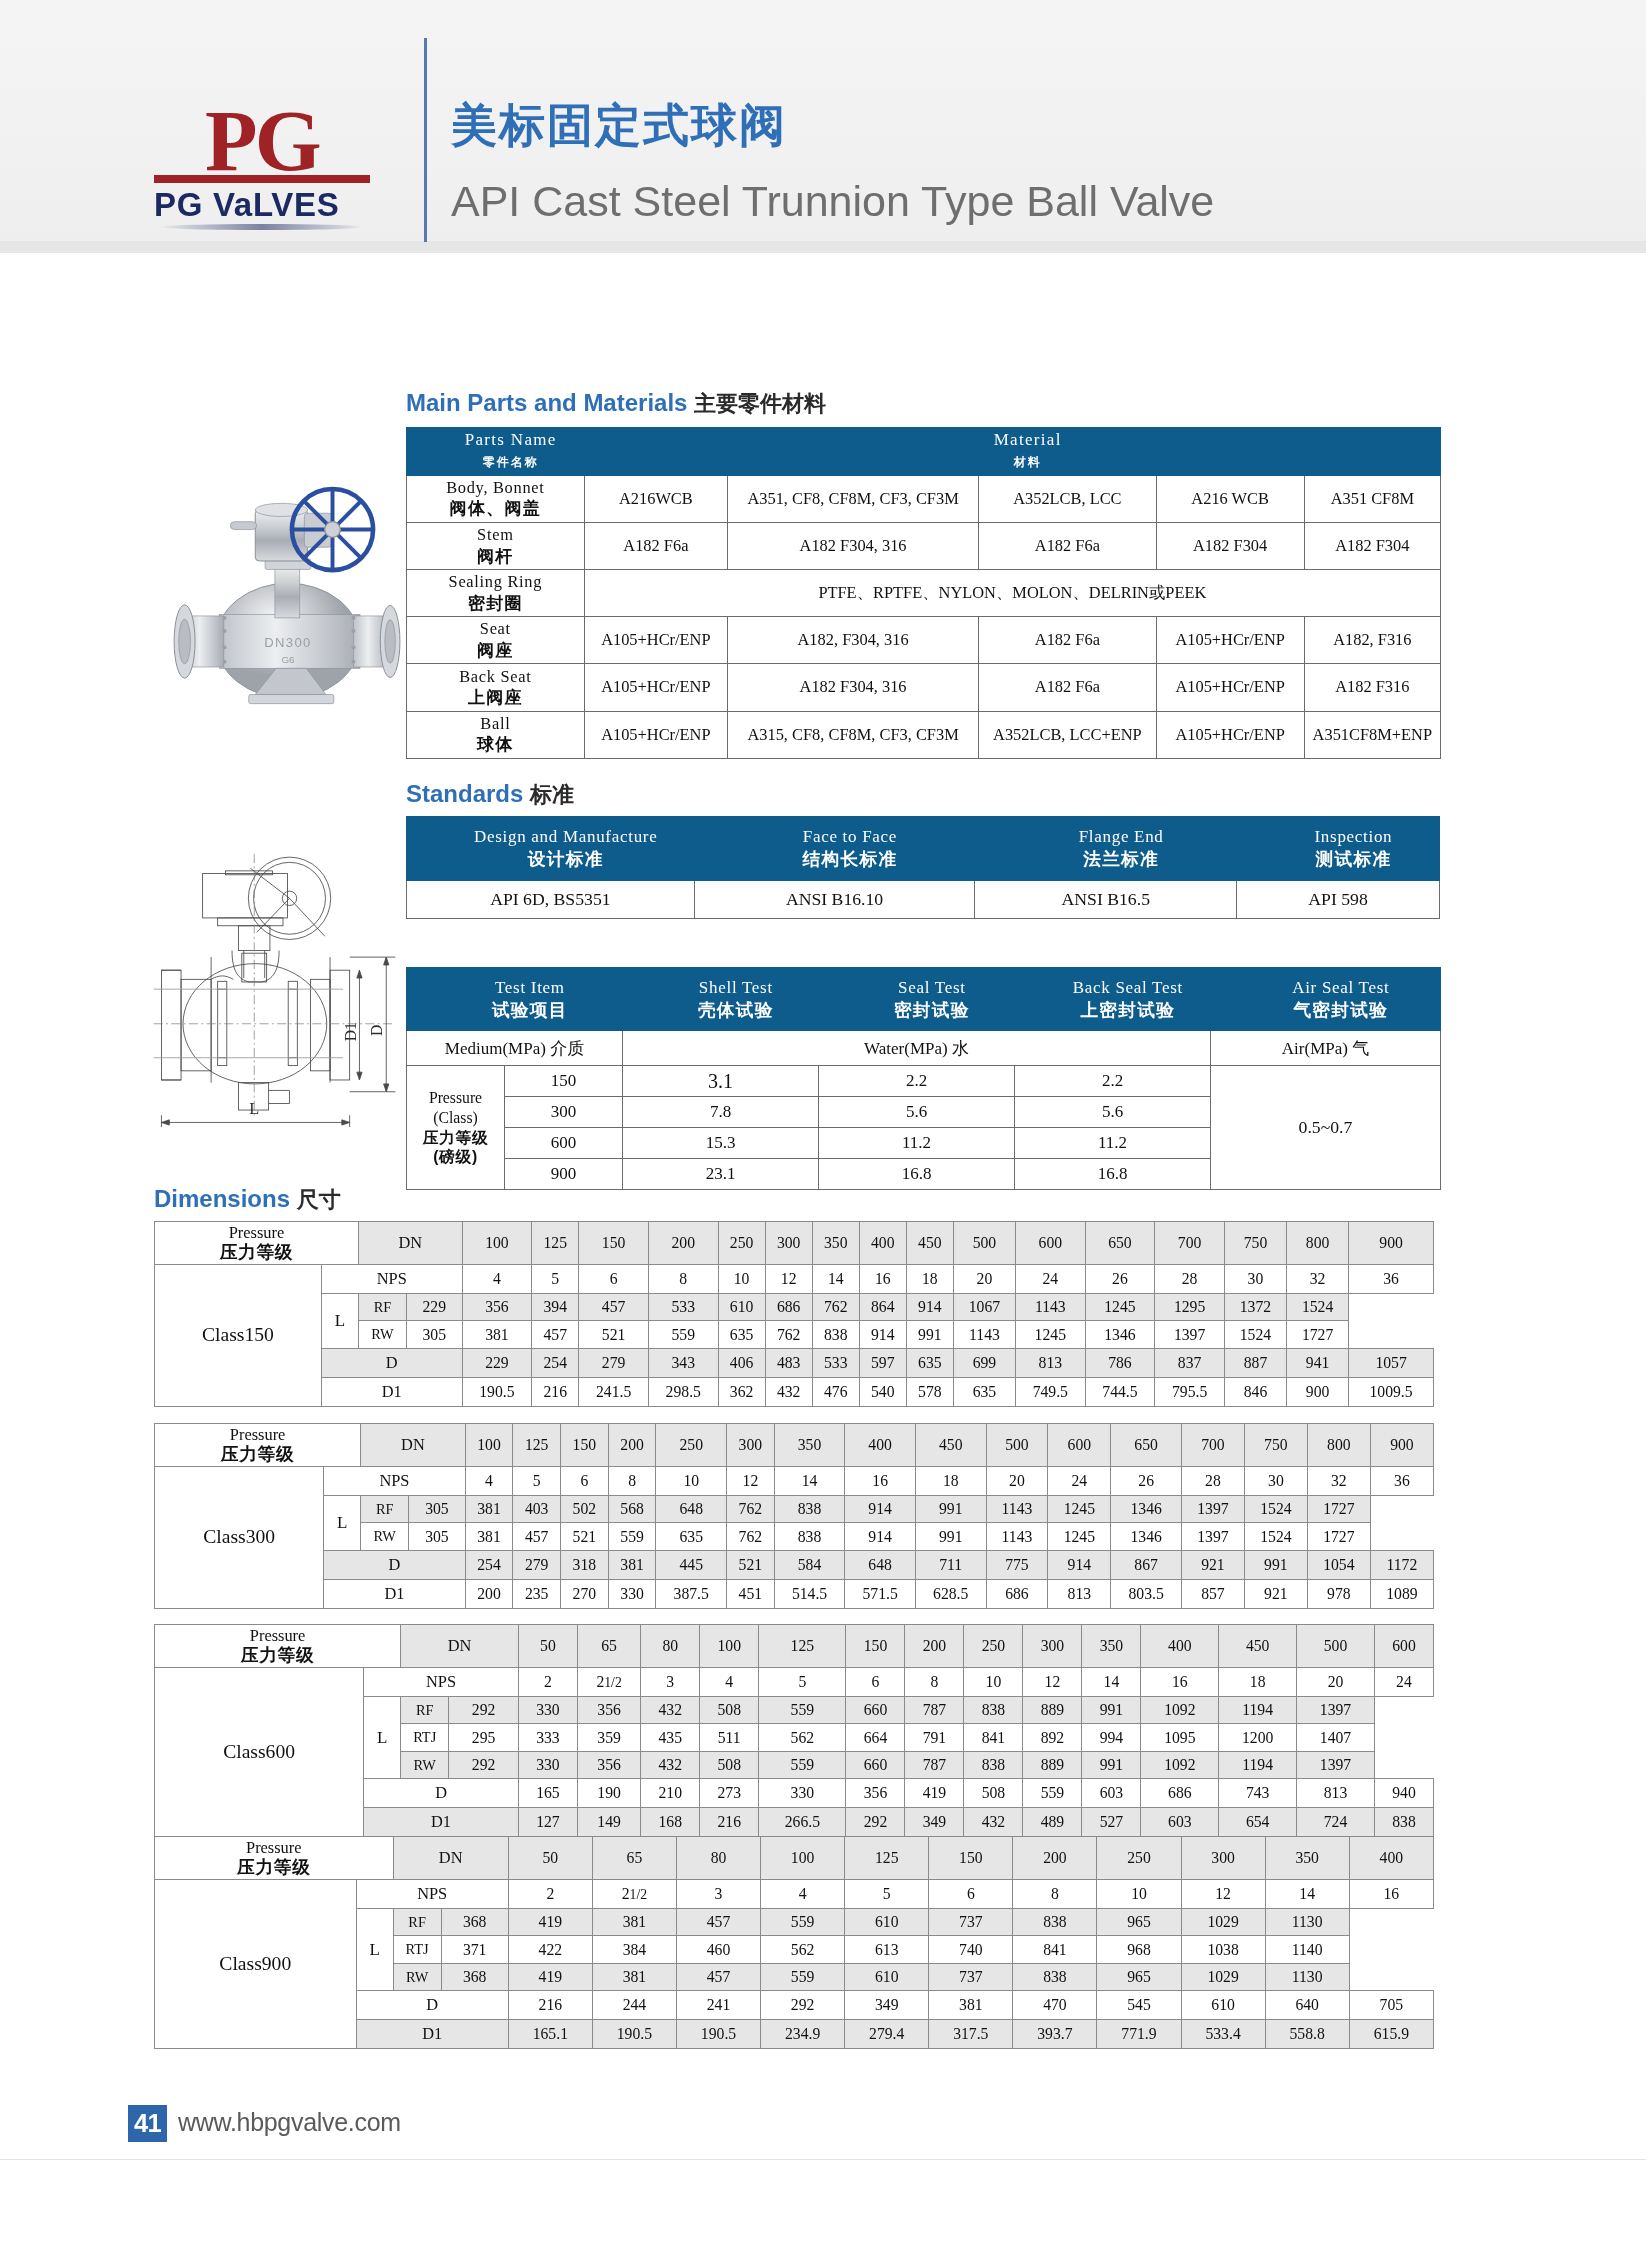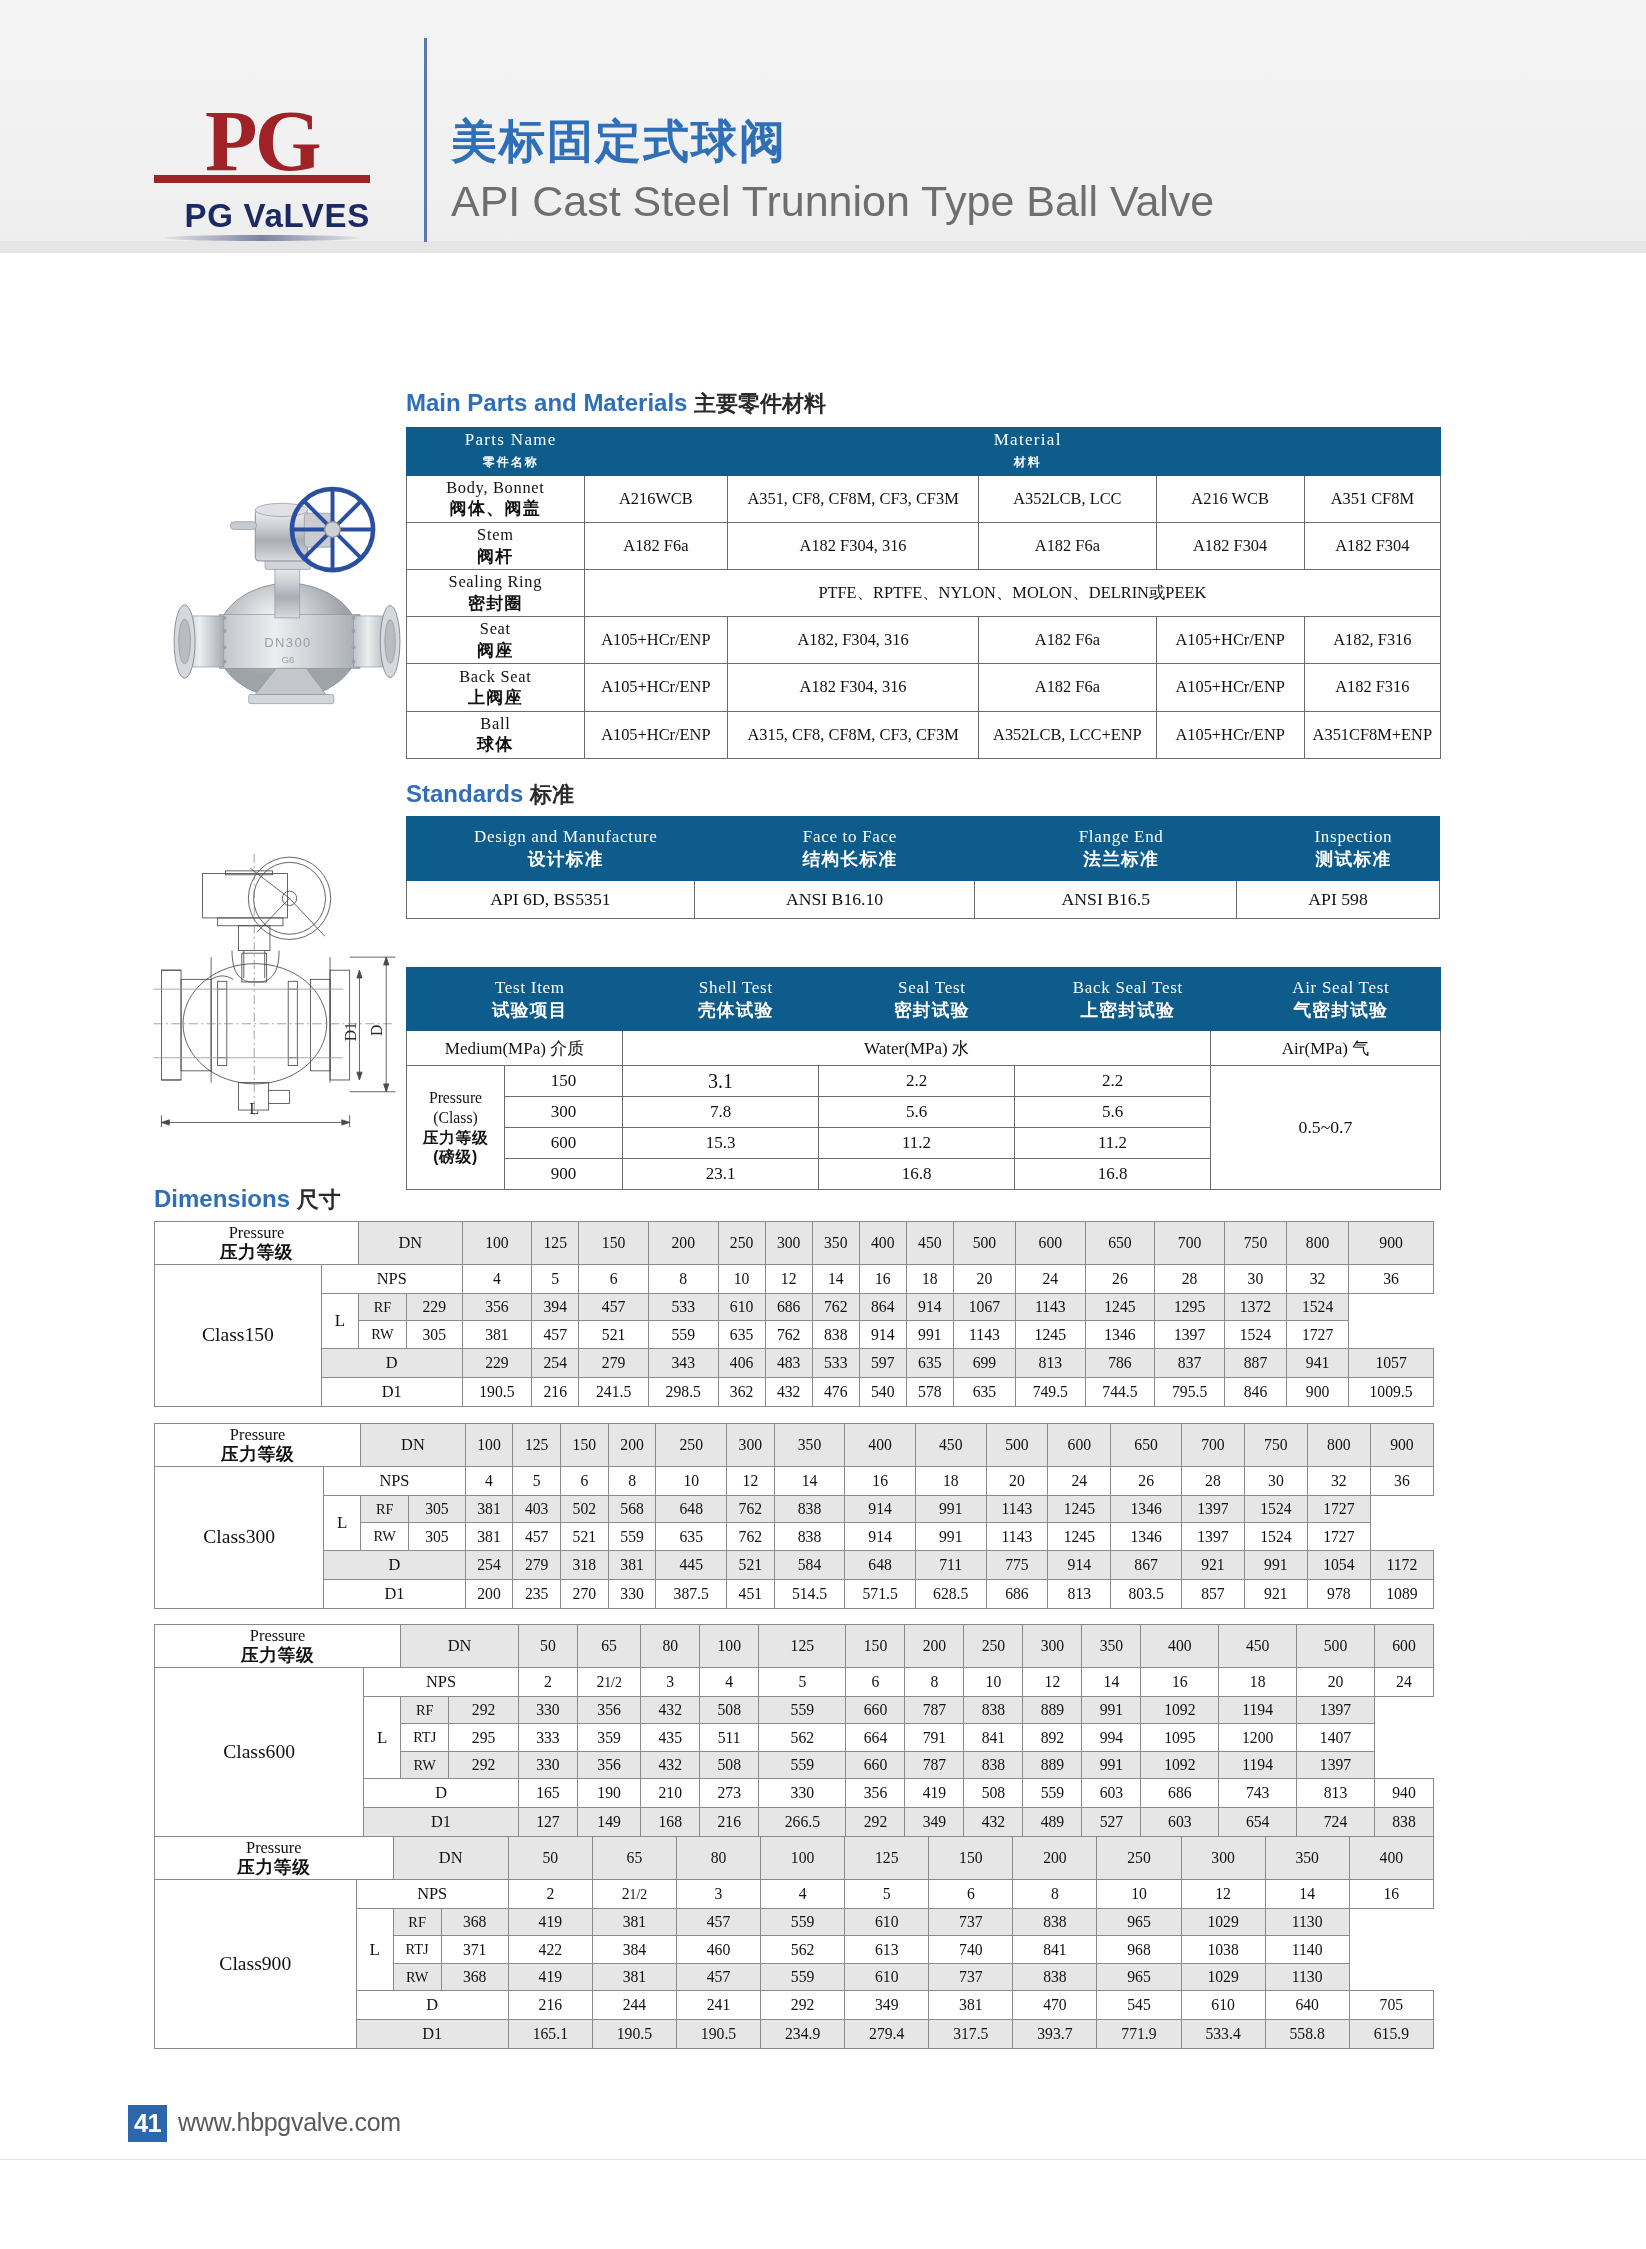--- a/index.html
+++ b/index.html
@@ -29,34 +29,34 @@
     font-size:86px; font-weight:700; color:#9e2226;
     letter-spacing:-2.6px; line-height:73px;
     text-align:center;
   }
   .logo-bar {
     width:216px; height:7.2px; background:#9e2226; margin-top:-2.6px;
   }
   .logo-valves {
     font-family:"Liberation Sans", sans-serif;
     font-size:33px; font-weight:700; color:#1b2a63;
-    letter-spacing:0.7px; text-align:right; line-height:37px;
-    margin-top:14px;
+    letter-spacing:0.7px; text-align:left; line-height:37px;
+    margin-top:3px;
   }
   .logo-shadow {
     width:196px; height:5.9px; margin:1.3px auto 0;
     background: linear-gradient(to right, rgba(27,42,99,0.05), rgba(27,42,99,0.55), rgba(27,42,99,0.05));
     border-radius:50%;
   }
   .header-divider {
     position:absolute; left:424px; top:38px; width:2.6px; height:204px;
     background:#5a78b0;
   }
   .title-cn {
-    position:absolute; left:451px; top:116px;
+    position:absolute; left:451px; top:100px;
     font-family:"Liberation Sans", sans-serif;
     font-size:46px; font-weight:700; color:#2f6fb8;
     letter-spacing:2px; line-height:50px;
   }
   .title-en {
     position:absolute; left:451px; top:177px;
     font-family:"Liberation Sans", sans-serif;
     font-size:43px; font-weight:400; color:#6e6e6e;
     line-height:48px; letter-spacing:0px;
   }

